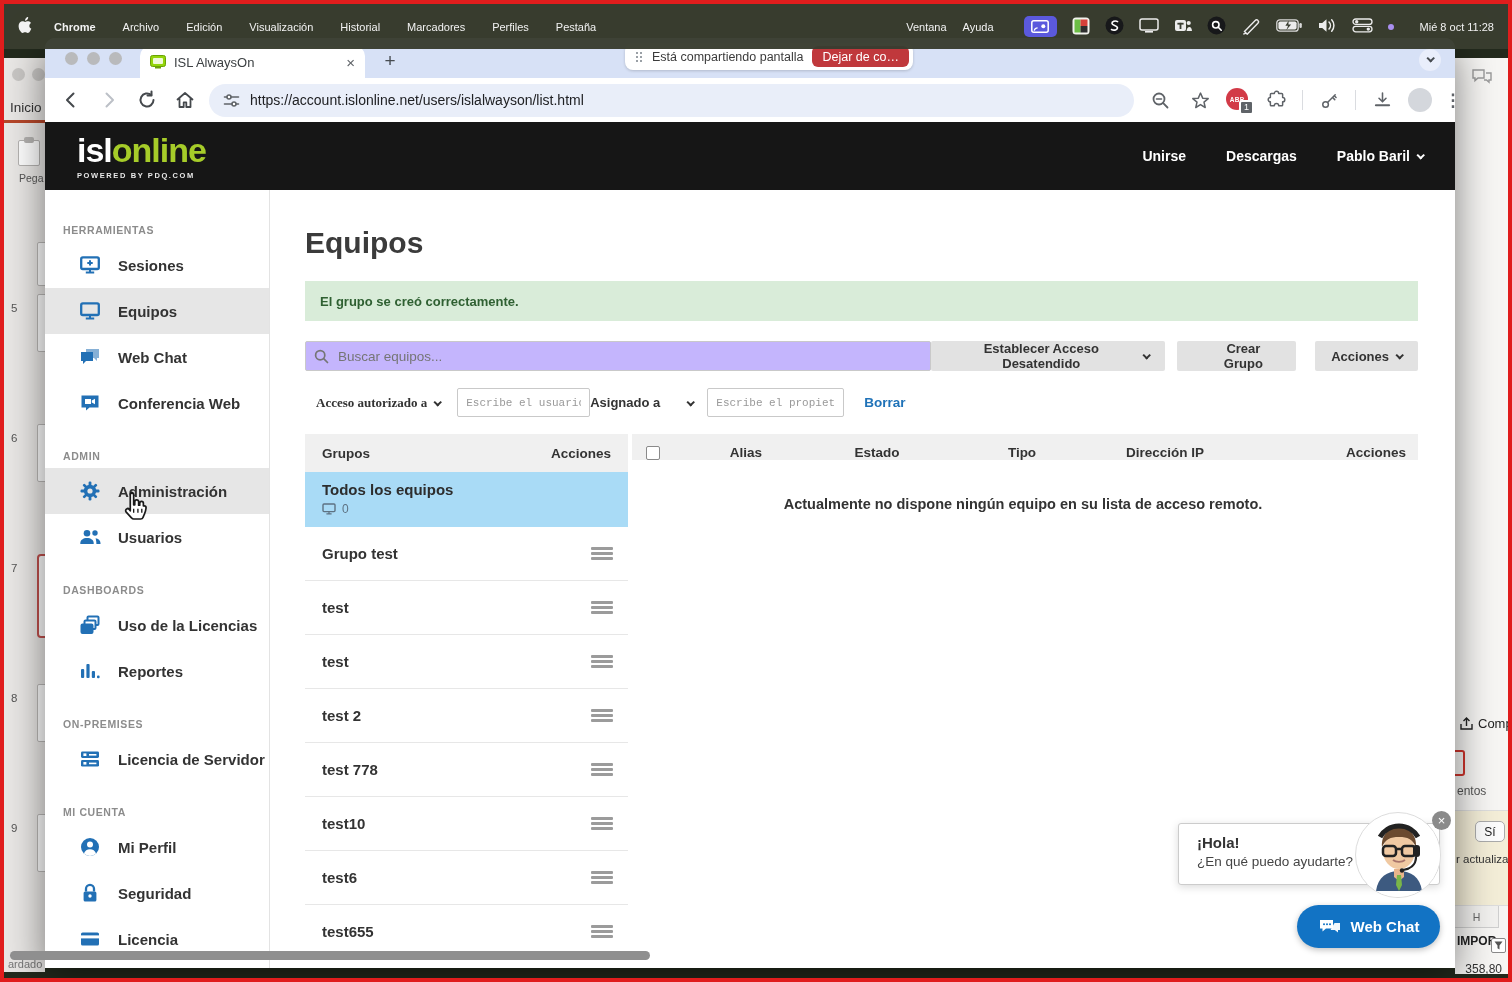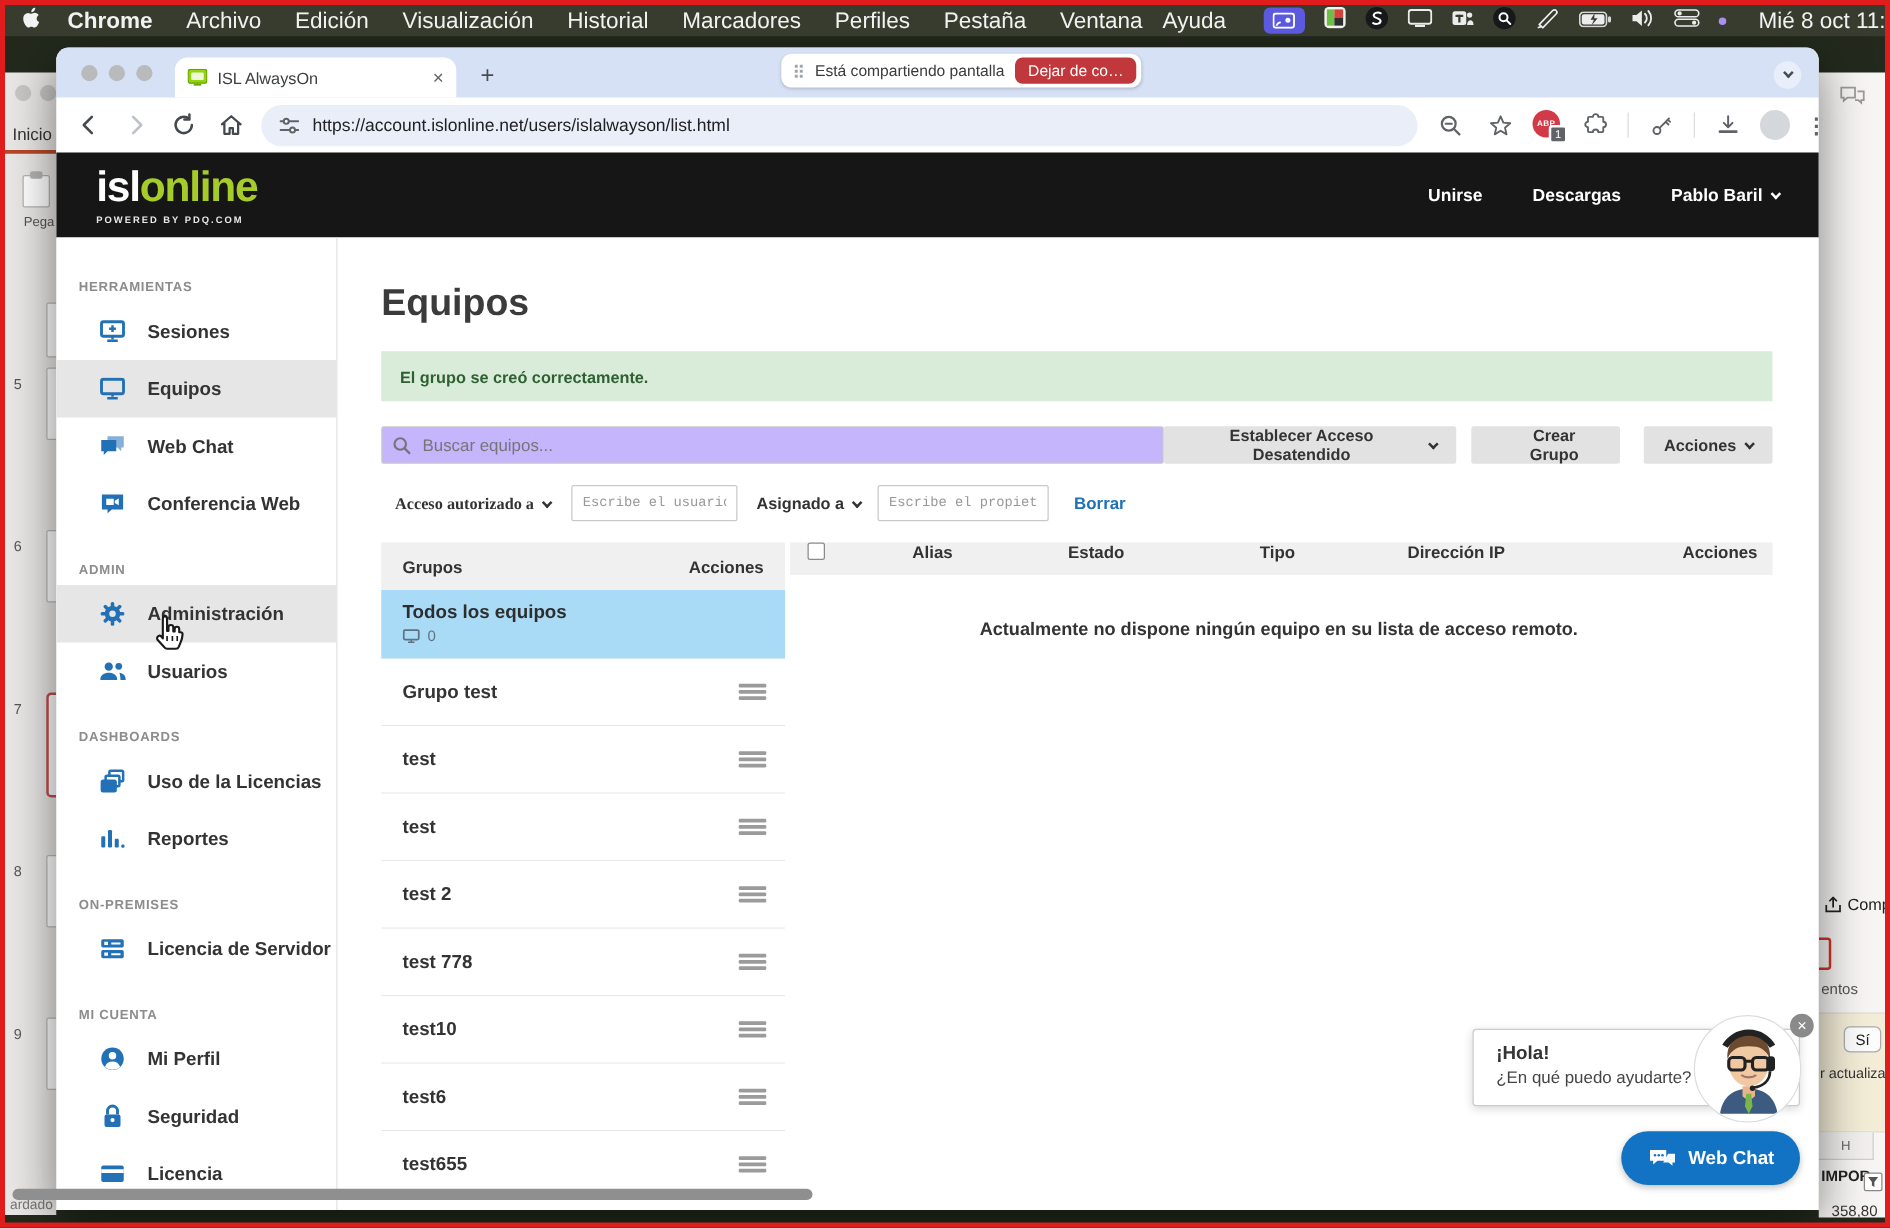--- a/index.html
+++ b/index.html
@@ -2,22 +2,22 @@
 <html><head>
 <meta charset="utf-8">
 <style>
   html,body{margin:0;padding:0;background:#111;}
   *{box-sizing:border-box;}
   .screen{position:relative;width:1512px;height:982px;background:#232a1d;border:4px solid #e01d1d;overflow:hidden;
           font-family:"Liberation Sans",sans-serif;-webkit-font-smoothing:antialiased;}
   .chev{display:inline-block;width:6px;height:6px;border-right:2px solid currentColor;border-bottom:2px solid currentColor;
         transform:rotate(45deg) translateY(-1px);margin-left:7px;}
   
-  .menubar{position:absolute;left:0;top:0;right:0;height:25px;background:rgba(57,61,48,.97);display:flex;align-items:center;
-           color:#f2f2f2;font-size:18px;padding:0 14px;z-index:30;}
+  .menubar{position:absolute;left:0;top:0;right:0;height:45px;background:rgba(57,61,48,.97);display:flex;align-items:center;
+           color:#f2f2f2;font-size:11px;padding:0 14px;z-index:30;}
   .menubar .mitem{margin-right:27px;white-space:nowrap;}
   .menubar .bold{font-weight:700;}
   .mb-right{margin-left:auto;display:flex;align-items:center;gap:16px;text-align:center;}
   .statusicons{display:flex;align-items:center;gap:15px;margin-left:14px;}
   .ss-ind{width:33px;height:21px;background:#5b59dd;border-radius:5px;display:flex;align-items:center;justify-content:center;}
   .mb-clock{margin-left:10px;white-space:nowrap;}
   .ntfdot{width:6px;height:6px;border-radius:50%;background:#a98ff0;}
   
   .pptstrip{position:absolute;left:0;top:54px;width:41px;height:914px;background:#eae8e6;z-index:5;overflow:hidden;}
   .ppt-tl{position:absolute;width:13px;height:13px;border-radius:50%;background:#c9c7c5;top:10px;}
@@ -105,21 +105,21 @@
   .filters{margin-top:17px;display:flex;align-items:center;font-size:13px;color:#333;}
   .flabel{font-weight:700;display:flex;align-items:center;}
   .finput{width:133px;height:29px;border:1px solid #c9c9c9;border-radius:2px;font-size:11px;padding:0 8px;font-family:Liberation Mono, monospace;color:#333;}
   .finput::placeholder{color:#999;}
   .clearlink{font-weight:700;color:#1f72b8;margin-left:20px;font-size:13.5px;}
   .tablewrap{margin-top:17px;display:flex;flex-direction:column;}
   .thead{display:flex;}
   .thead-left{width:323px;height:38px;background:#f0f0f0;display:flex;align-items:center;justify-content:space-between;
               padding:0 17px;font-size:13.5px;font-weight:700;color:#333;}
   .thead-gap{width:4px;background:#fff;}
-  .thead-right{flex:1;height:26px;background:#f0f0f0;display:flex;align-items:flex-start;font-size:13.5px;font-weight:700;color:#333;}
+  .thead-right{flex:1;height:26px;background:#f0f0f0;display:flex;align-items:flex-end;font-size:13.5px;font-weight:700;color:#333;}
   .cb{width:14px;height:14px;border:1px solid #8a8a8a;border-radius:2px;background:#fff;margin-left:14px;}
   .colc{text-align:center;}
   .c-alias{width:140px;margin-left:16px;}
   .c-estado{width:122px;}
   .c-tipo{width:168px;}
   .c-ip{width:118px;}
   .c-acc{flex:1;text-align:right;padding-right:12px;}
   .tbody{display:flex;}
   .groupcol{width:323px;flex:0 0 auto;}
   .allrow{height:55px;background:#a9dbf6;padding:9px 17px 0 17px;}
@@ -576,21 +576,21 @@
               <span class="chev"></span>
           </button>
         </div>
 
         <div class="filters">
           <span class="flabel" style="margin-left:11px;font-family:Liberation Serif, serif;">
             <span>Acceso autorizado a</span>
               <span class="chev"></span>
           </span>
           <input class="finput" style="margin-left: 17px;" placeholder="Escribe el usuario...">
-          <span class="flabel" style="margin-left:15px;">
+          <span class="flabel" style="gap:20px;">
             <span>Asignado a</span>
               <span class="chev"></span>
           </span>
           <input class="finput" style="margin-left: 14px; width: 137px;" placeholder="Escribe el propietario..">
           <span class="clearlink">Borrar</span>
         </div>
 
         <div class="tablewrap">
           <div class="thead">
             <div class="thead-left">

